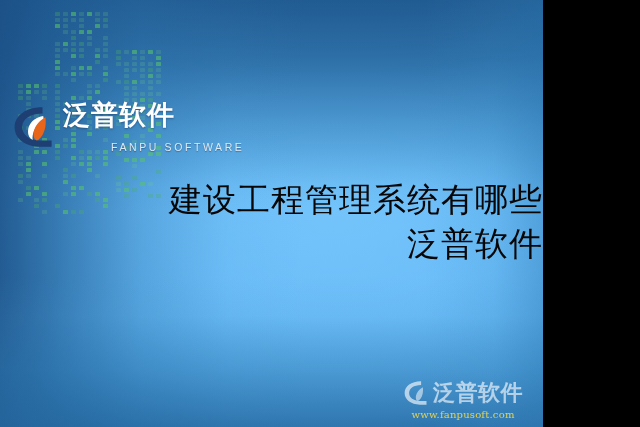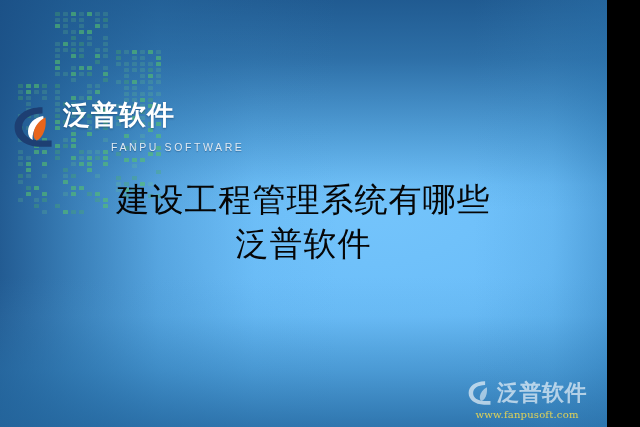--- a/index.html
+++ b/index.html
@@ -2,21 +2,21 @@
 <html><head>
 <meta charset="utf-8">
 <style>
   html, body {
     margin: 0;
     padding: 0;
     background: #000;
   }
   #canvas {
     position: relative;
-    width: 607px;
+    width: 543px;
     height: 427px;
     overflow: hidden;
     font-family: "Liberation Sans", sans-serif;
   }
 
   
   .bg-base {
     position: absolute;
     inset: 0;
     background: #5cb3f0;
@@ -127,21 +127,21 @@
     letter-spacing: 2.6px;
     text-shadow: 0 1px 1px rgba(10,45,85,0.4);
     padding-left: 48px;
   }
 
   
   .headline {
     position: absolute;
     left: 0; right: 0;
     top: 178px;
-    text-align: center;
+    text-align: right;
     font-family: "DejaVu Serif", "Liberation Serif", serif;
     font-size: 33px;
     font-weight: 400;
     color: #060606;
     line-height: 1.32;
     letter-spacing: 1px;
   }
   .headline-line { display: block; }
 
   

